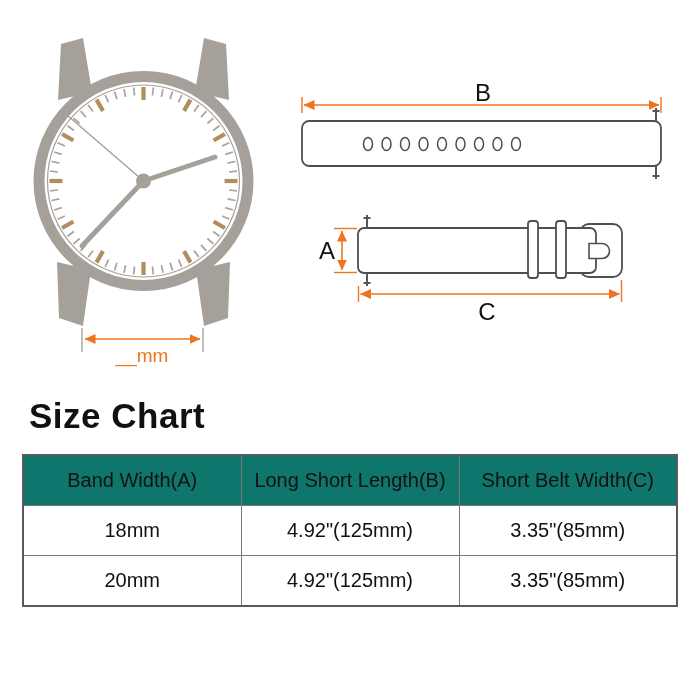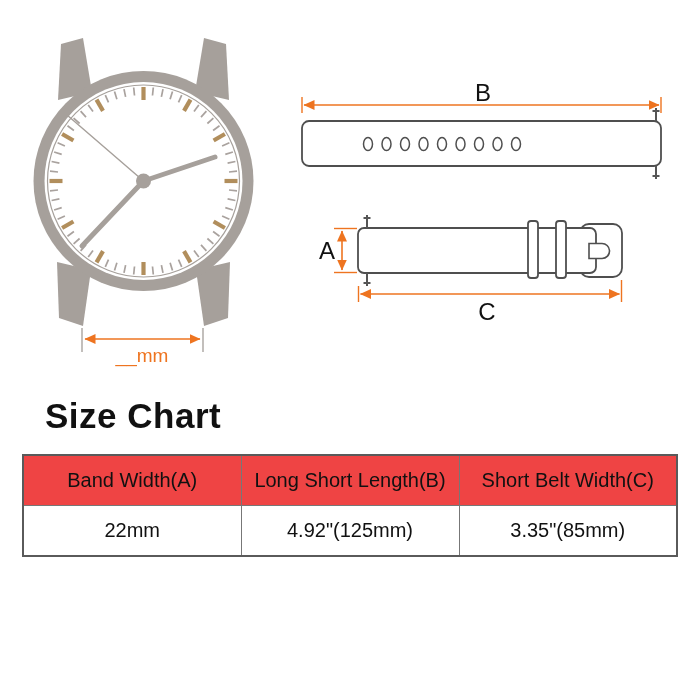--- a/index.html
+++ b/index.html
@@ -2,21 +2,21 @@
 <html><head>
 <meta charset="utf-8">
 <style>
   html,body{margin:0;padding:0;}
   body{
     width:700px;height:700px;background:#ffffff;position:relative;overflow:hidden;
     font-family:"Liberation Sans","DejaVu Sans",sans-serif;color:#1a1a1a;
   }
   #art{position:absolute;left:0;top:0;}
   #title{
-    position:absolute;left:45px;top:396px;font-size:35px;font-weight:700;
+    position:absolute;left:29px;top:396px;font-size:35px;font-weight:700;
     letter-spacing:0.5px;color:#111;
   }
   table#sizes{
     position:absolute;left:22px;top:454px;width:656px;
     border-collapse:collapse;table-layout:fixed;
     font-size:20px;color:#111;
   }
   table#sizes th,table#sizes td{
     border:1px solid #777;height:49px;text-align:center;vertical-align:middle;
     font-weight:400;padding:0;
@@ -179,26 +179,31 @@
       <line x1="360.5" y1="294" x2="619.5" y2="294" class="accent-stroke" stroke-width="1.6" marker-start="url(#ah)" marker-end="url(#ah)" stroke="#ee7420"></line>
       <text x="487" y="320" text-anchor="middle" class="dimletter">C</text>
     </g>
   </g>
 </svg>
 
 <div id="title">Size Chart</div>
 
 <table id="sizes">
   <thead>
-    <tr style="background: #ef4444;">
+    <tr style="background: #0f766e;">
       <th>Band Width(A)</th>
       <th>Long Short Length(B)</th>
       <th>Short Belt Width(C)</th>
     </tr>
   </thead>
   <tbody>
     <tr>
-      <td>22mm</td>
+      <td>18mm</td>
+      <td>4.92"(125mm)</td>
+      <td>3.35"(85mm)</td>
+    </tr>
+    <tr>
+      <td>20mm</td>
       <td>4.92"(125mm)</td>
       <td>3.35"(85mm)</td>
     </tr>
   </tbody>
 </table>
 
 </body></html>

